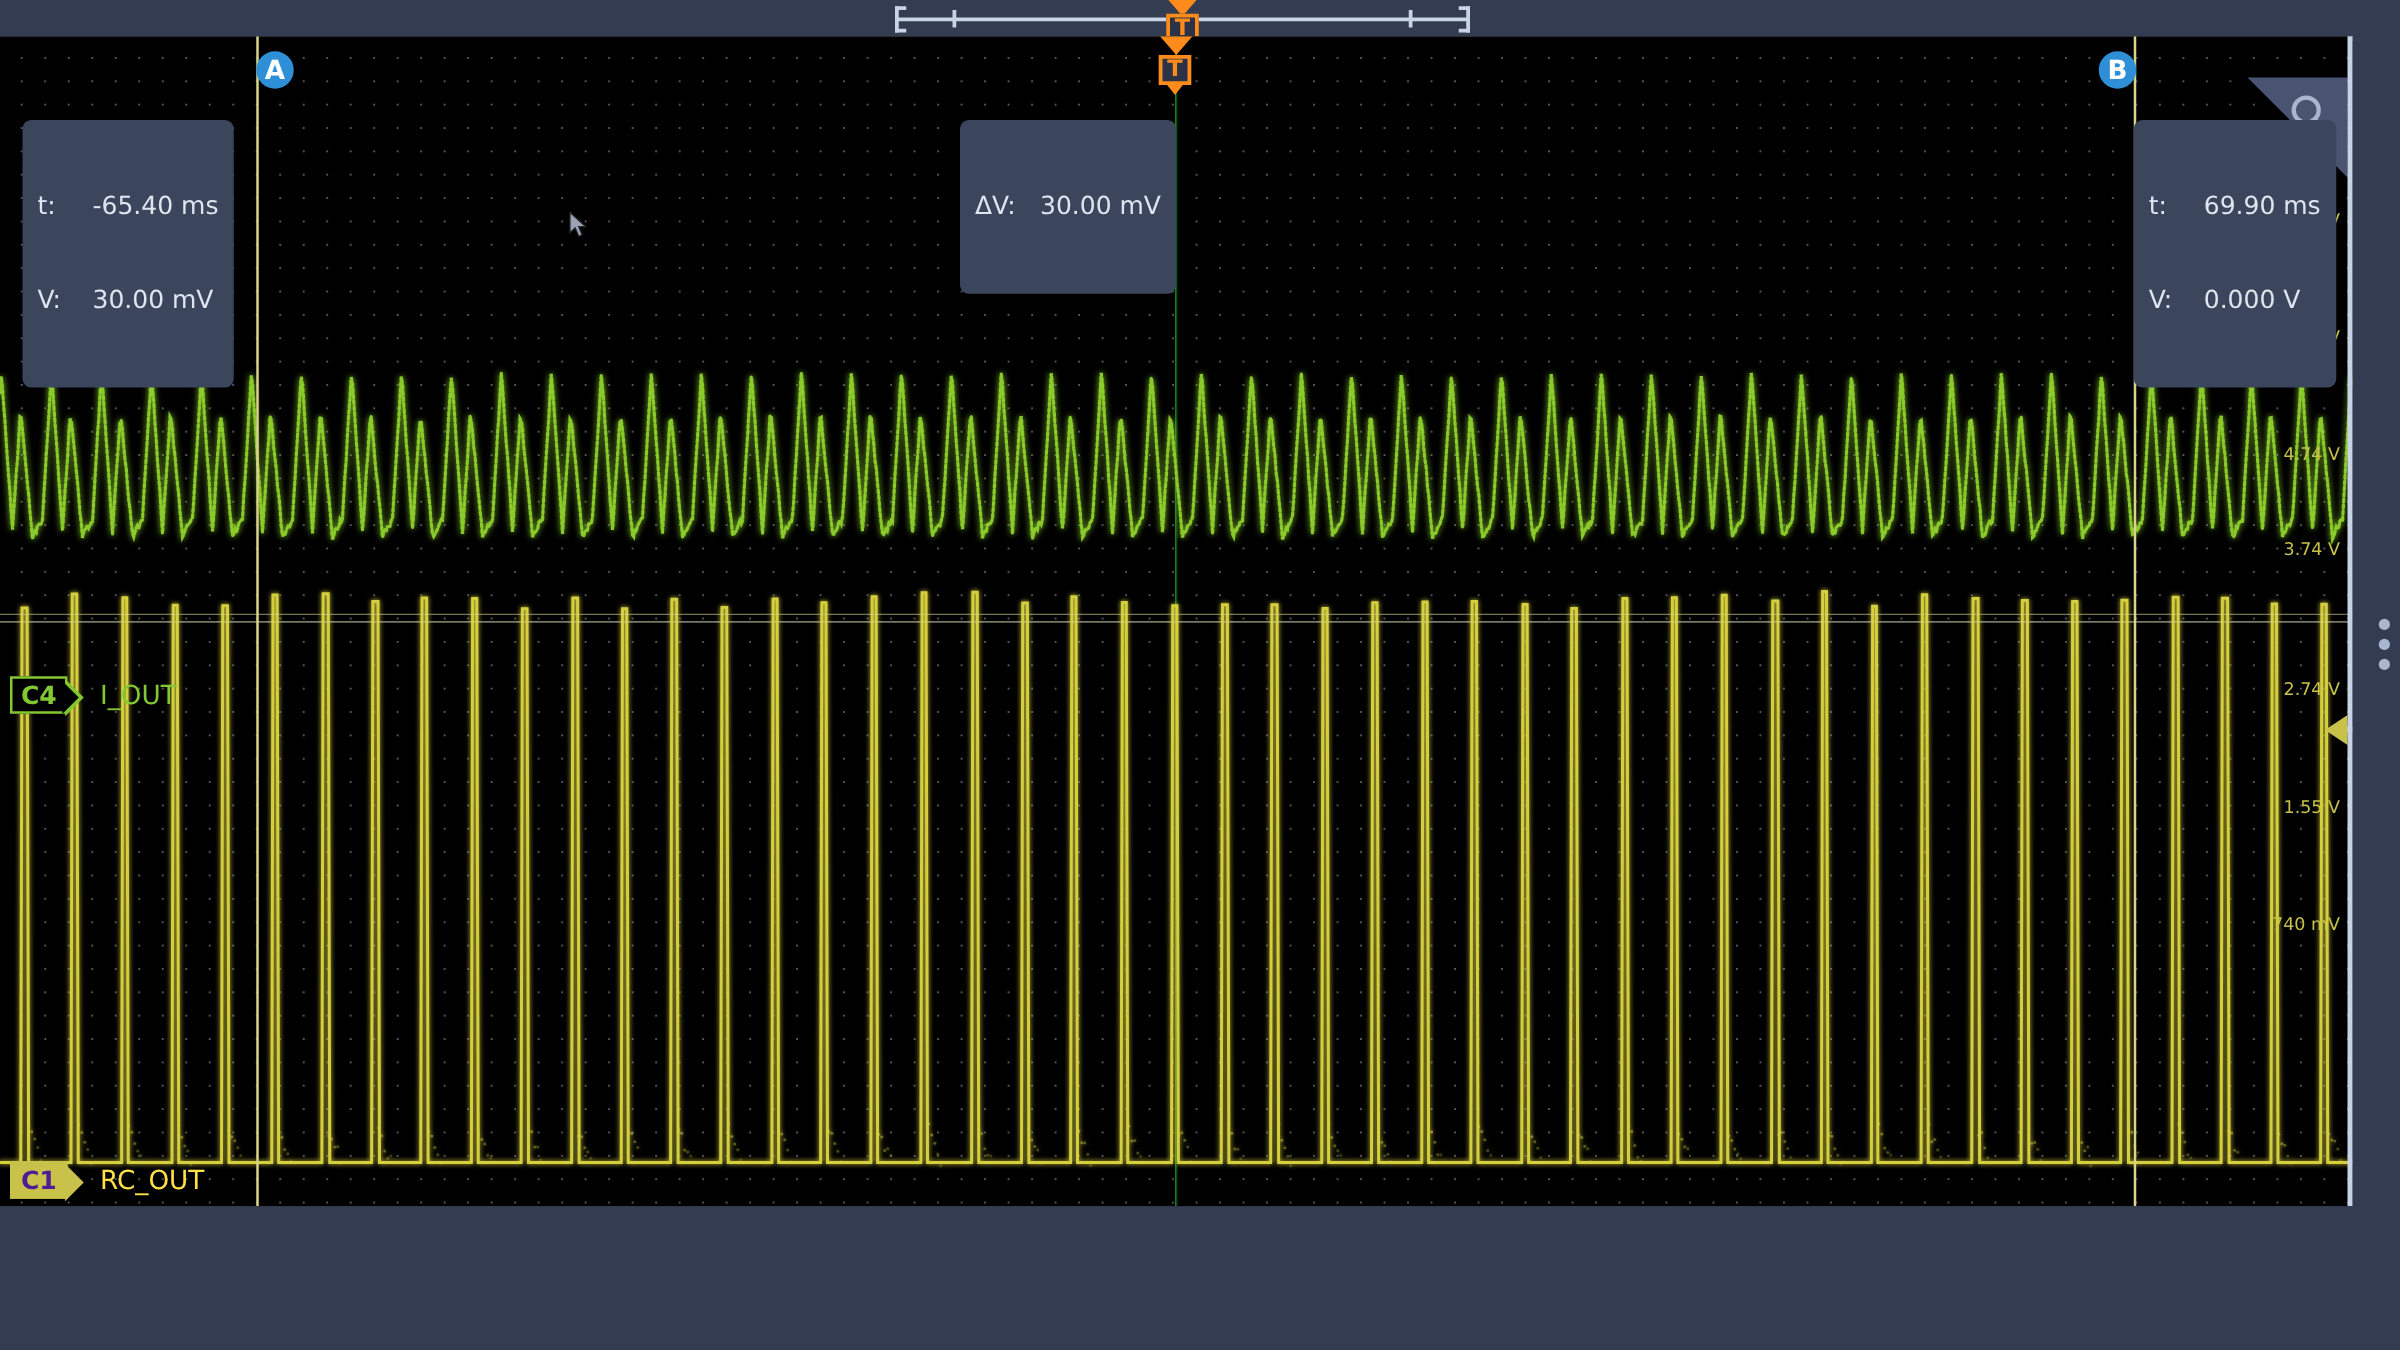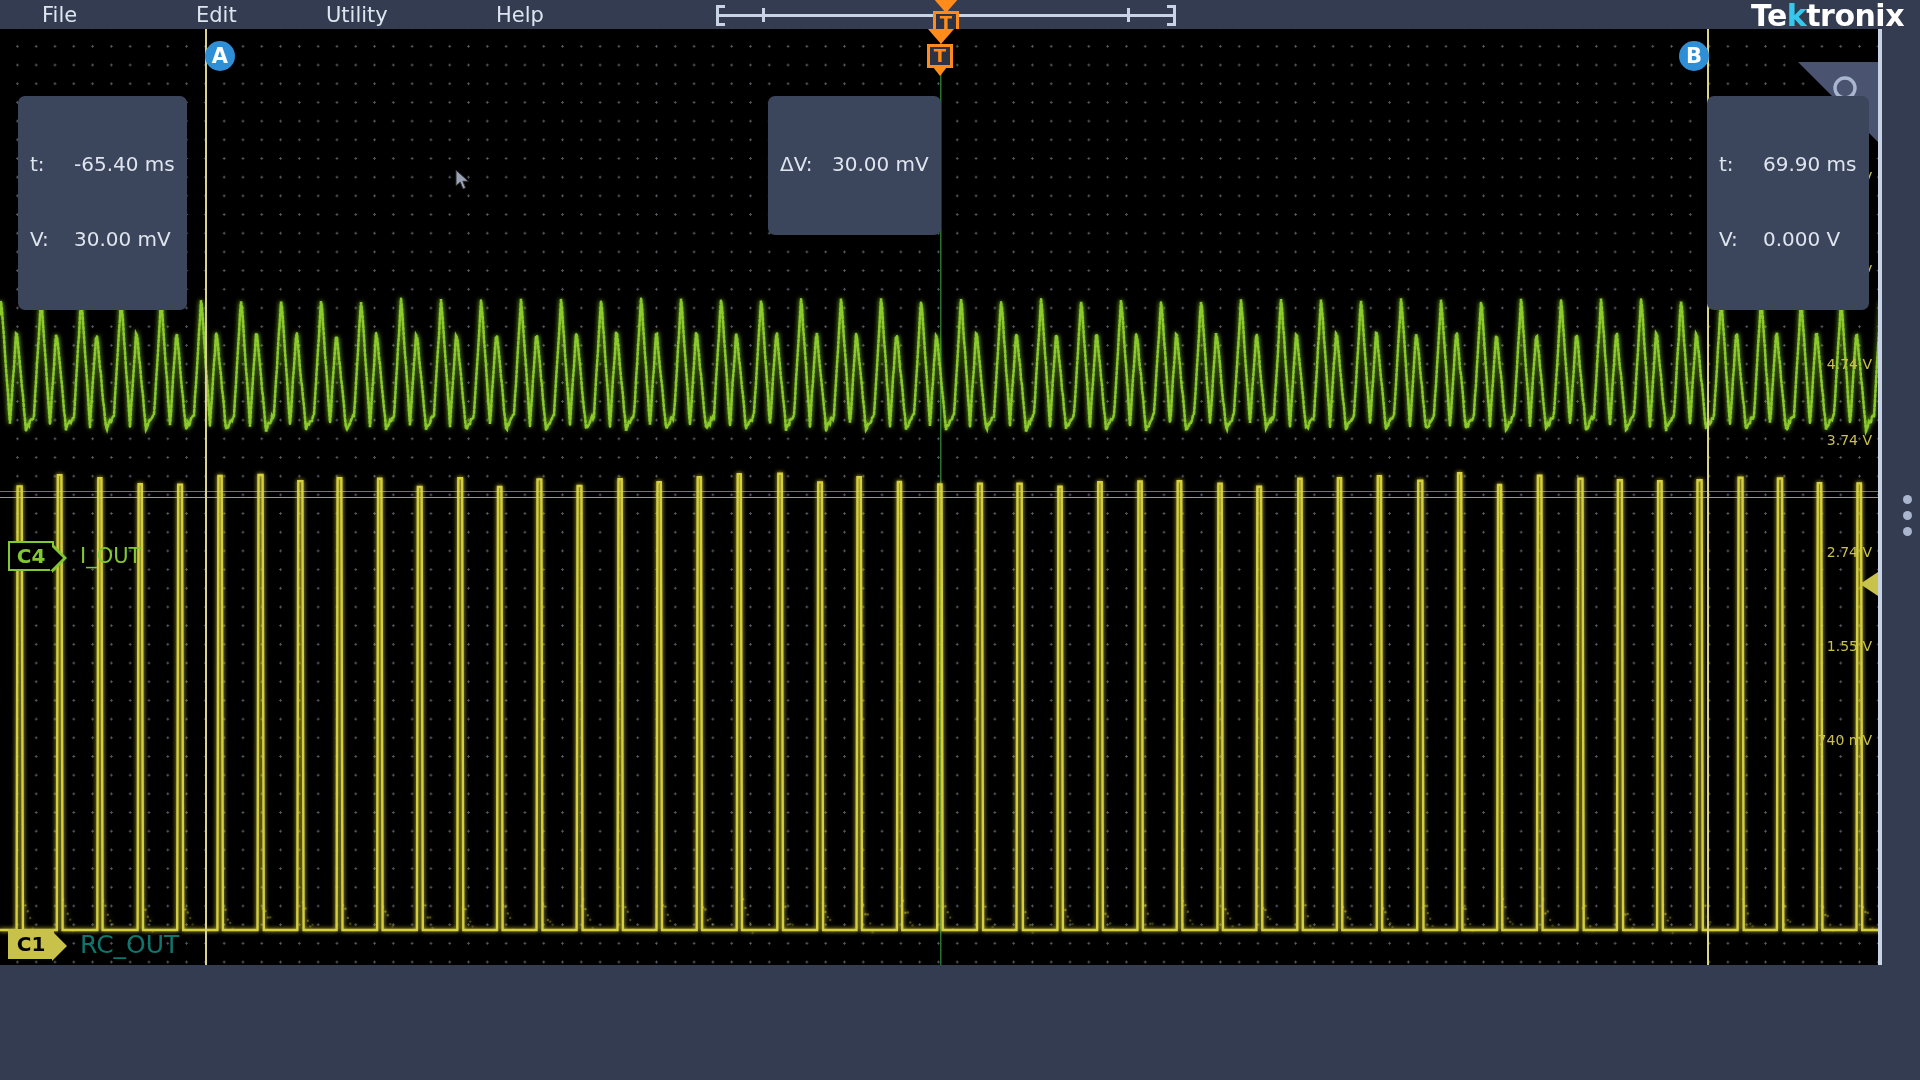--- a/index.html
+++ b/index.html
@@ -189,24 +189,24 @@
   }
   .chtag-c4 .chtag-box::after { border-left: 15px solid #82c832; }
   .chtag-c4 .chtag-box::before {
     content: ""; position: absolute; right: -11px; top: 2px;
     border-top: 13px solid transparent; border-bottom: 13px solid transparent;
     border-left: 13px solid #000; z-index: 2;
   }
   .chtag-c4 .chtag-name { color: #82c832; font-size: 21px; margin-left: 26px; }
 
   .chtag-c1 .chtag-box {
-    border: 2px solid #c8c24a; color: #000000; background: #c8c24a;
+    border: 2px solid #c8c24a; color: #4c1d95; background: #c8c24a;
   }
   .chtag-c1 .chtag-box::after { border-left: 15px solid #c8c24a; }
-  .chtag-c1 .chtag-name { color: #0f766e; font-size: 25px; margin-left: 26px; }
+  .chtag-c1 .chtag-name { color: #fde047; font-size: 21px; margin-left: 26px; }
 
   
   .dragdots {
     position: absolute; right: 8px; top: 495px;
     display: flex; flex-direction: column; gap: 7px;
   }
   .dragdots i {
     width: 9px; height: 9px; border-radius: 50%; background: #aab6cd; display: block;
   }
 
@@ -217,28 +217,20 @@
   .bottombar {
     position: absolute; left: 0; top: 965px; width: 1920px; height: 115px;
     background: #333c51;
   }
 </style>
 </head>
 <body>
 
 <div id="app">
 
-  <div class="menubar">
-    <div class="menu-item menu-file">File</div>
-    <div class="menu-item menu-edit">Edit</div>
-    <div class="menu-item menu-utility">Utility</div>
-    <div class="menu-item menu-help">Help</div>
-
-    <div class="logo"><span>Te</span><span class="k">k</span><span>tronix</span></div>
-  </div>
 
   <div class="hbar">
     <div class="hbar-line"></div>
     <div class="hbar-cap l"></div>
     <div class="hbar-cap-foot" style="left:0;top:2px;"></div>
     <div class="hbar-cap-foot" style="left:0;top:20px;"></div>
     <div class="hbar-cap r"></div>
     <div class="hbar-cap-foot" style="right:0;top:2px;"></div>
     <div class="hbar-cap-foot" style="right:0;top:20px;"></div>
     <div class="hbar-tick" style="left:46px;"></div>

